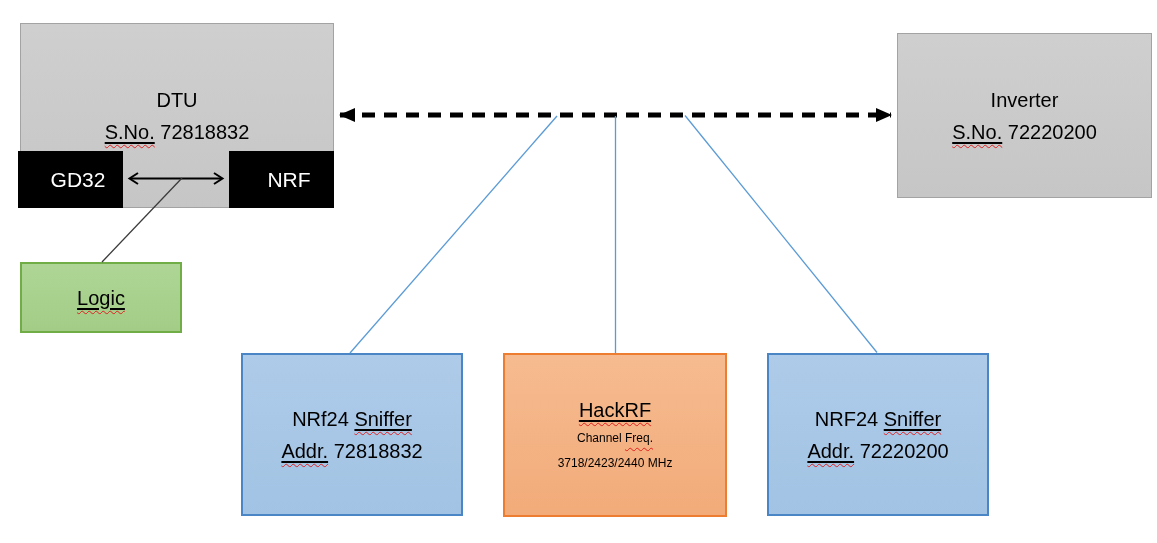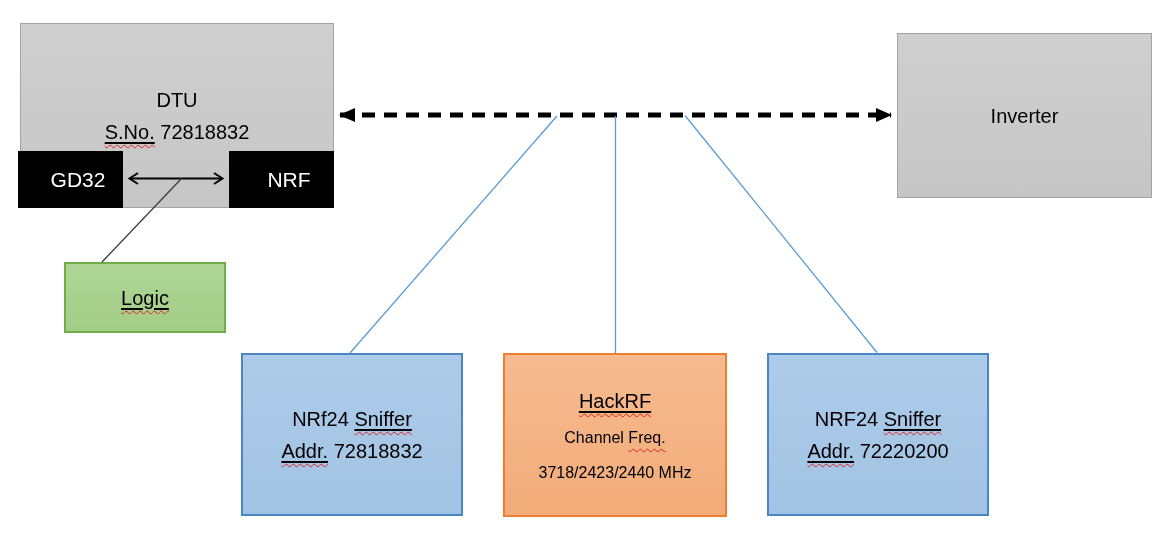--- a/index.html
+++ b/index.html
@@ -44,21 +44,21 @@
   .orange {
     background: linear-gradient(180deg, #f6bb90 0%, #f2ab79 100%);
     border: 2px solid #ed7d31;
   }
   .centered {
     display: flex; flex-direction: column;
     align-items: center; justify-content: center;
     text-align: right;
   }
   .lbl-md { font-size: 20px; line-height: 32px; }
-  .lbl-sm { font-size: 16px; line-height: 25px; margin-top: 9px; }
+  .lbl-sm { font-size: 12px; line-height: 25px; }
 
   .dtu-label {
     position: absolute;
     left: 20px; top: 84px; width: 314px;
     text-align: center;
     z-index: 2;
   }
 
   
   .u {
@@ -85,26 +85,27 @@
     <div>DTU</div>
     <div><span class="u"><span class="sq">S.No.</span></span> <span>72818832</span></div>
   </div>
   <div class="box chip" style="left:18px; top:151px; width:105px; height:57px;">
     <span>GD32</span>
   </div>
   <div class="box chip" style="left:229px; top:151px; width:105px; height:57px;">
     <span>NRF</span>
   </div>
 
-  <div class="box green centered lbl-md" style="left:20px; top:262px; width:162px; height:71px;margin-left:44px;">
+  <div class="box green centered lbl-md" style="left:20px; top:262px; width:162px; height:71px;">
     <div><span class="u"><span class="sq">Logic</span></span></div>
   </div>
 
   <div class="box gray centered lbl-md" style="left:897px; top:33px; width:255px; height:165px;">
     <div>Inverter</div>
+    <div><span class="u"><span class="sq">S.No.</span></span> <span>72220200</span></div>
   </div>
 
   <div class="box blue centered lbl-md" style="left:241px; top:353px; width:222px; height:163px;">
     <div><span>NRf24</span> <span class="u"><span class="sq">Sniffer</span></span></div>
     <div><span class="u"><span class="sq">Addr.</span></span> <span>72818832</span></div>
   </div>
 
   <div class="box orange centered" style="left:503px; top:353px; width:224px; height:164px;">
     <div class="lbl-md" style="line-height:30px;"><span class="u"><span class="sq">HackRF</span></span></div>
     <div class="lbl-sm" style="line-height:26px;"><span>Channel</span> <span class="sq">Freq.</span></div>

